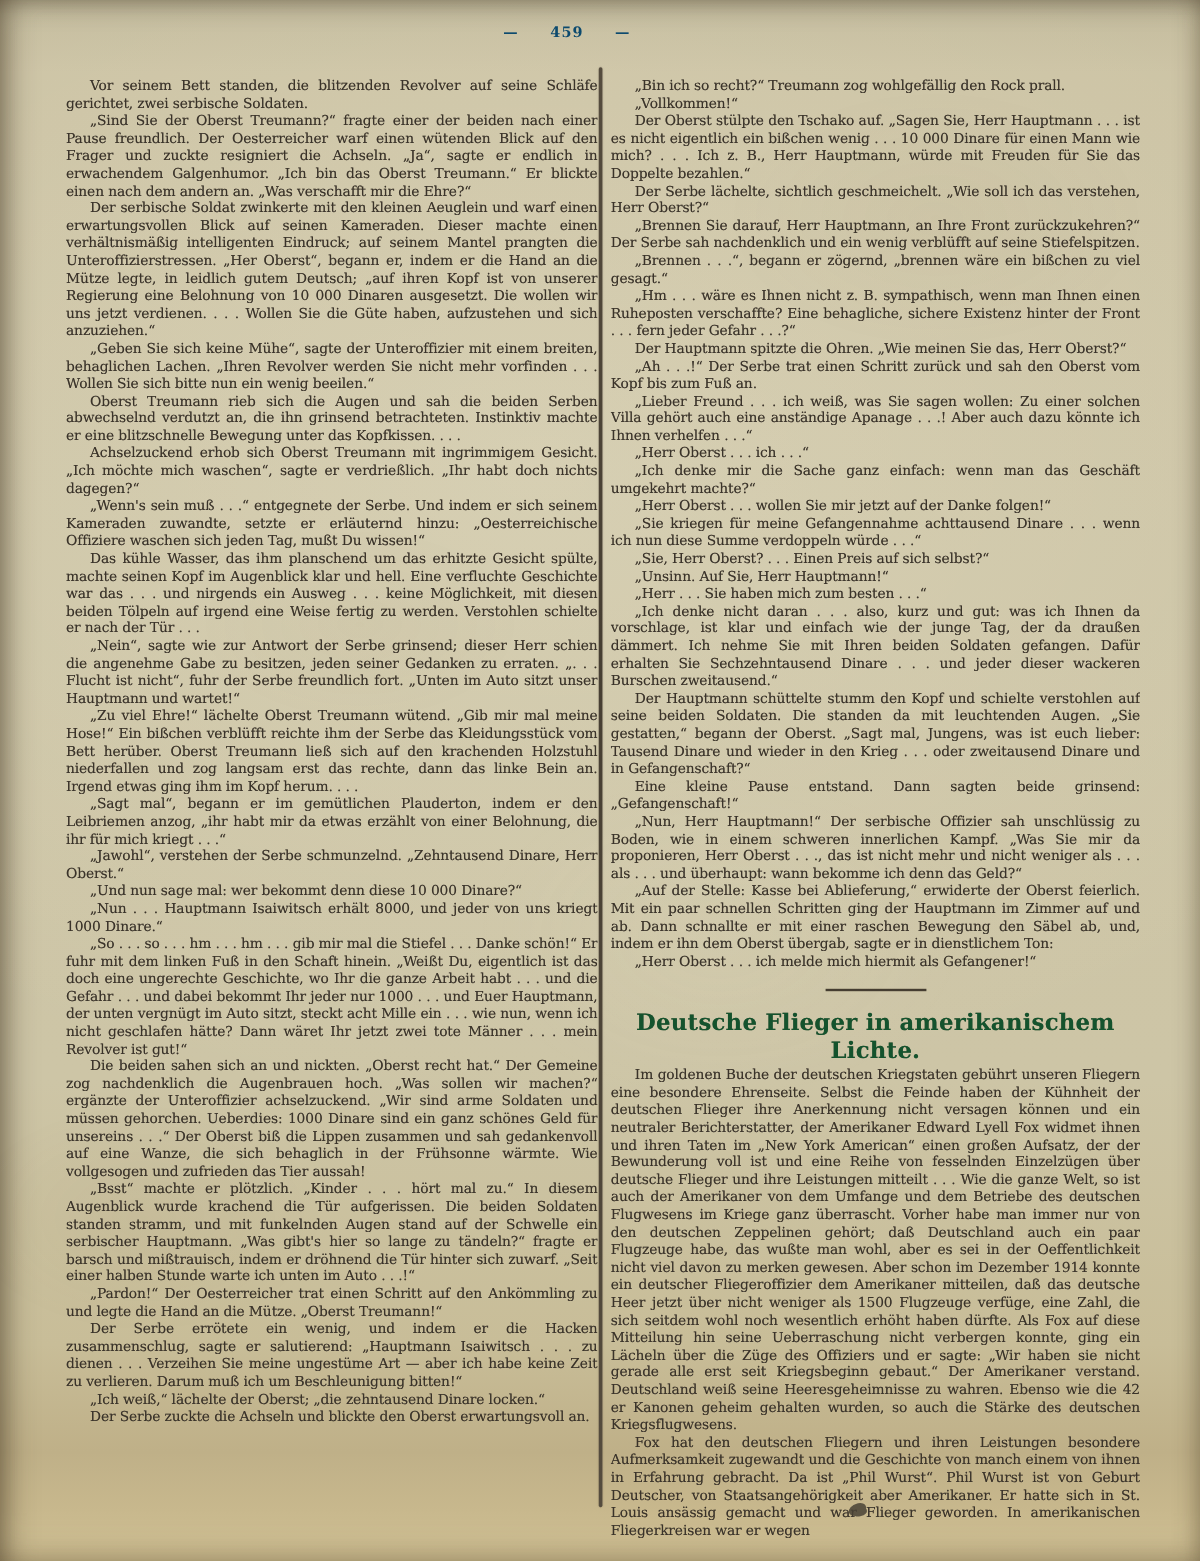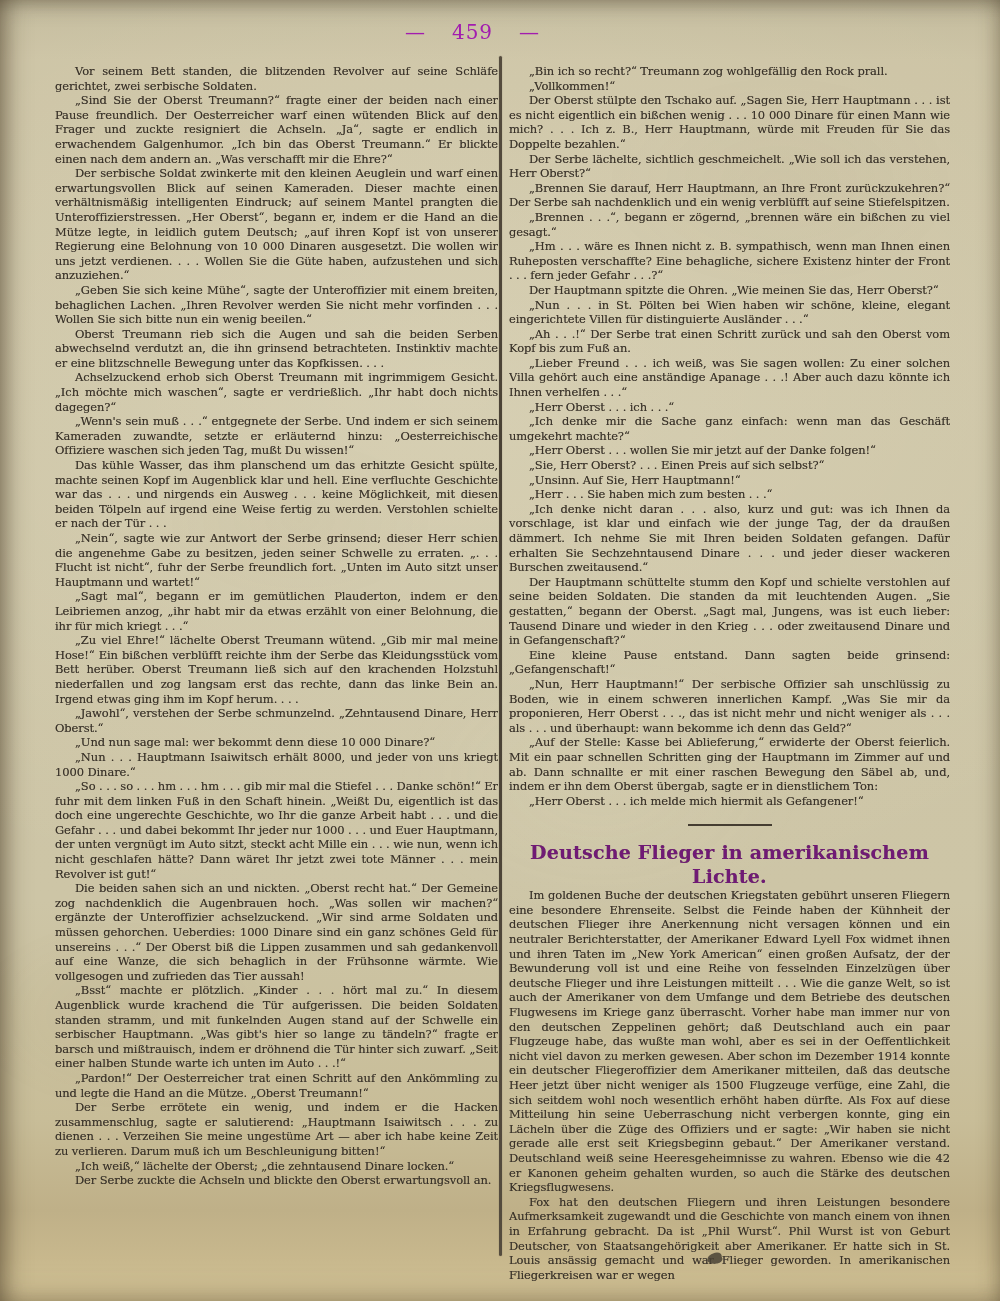--- a/index.html
+++ b/index.html
@@ -26,21 +26,21 @@
   .paper::after{ 
     content:"";position:absolute;inset:0;opacity:.5;
     background:
       radial-gradient(220px 140px at 12% 78%, rgba(120,100,60,0.10), rgba(0,0,0,0) 70%),
       radial-gradient(260px 160px at 78% 14%, rgba(120,100,60,0.08), rgba(0,0,0,0) 70%),
       radial-gradient(300px 200px at 60% 60%, rgba(255,250,230,0.10), rgba(0,0,0,0) 70%),
       radial-gradient(200px 120px at 30% 40%, rgba(120,100,60,0.07), rgba(0,0,0,0) 70%);
   }
   .page-number-line{
     position:absolute;top:20px;left:0;width:945px;text-align:center;
-    color:#a21caf;font-size:20px;font-weight:normal;letter-spacing:1px;
+    color:#0c4a6e;font-size:12px;font-weight:bold;letter-spacing:1px;
   }
   .page-number-line .dash{margin:0 26px;}
   .col{
     position:absolute;top:64px;height:1225px;overflow:hidden;
     color:#3a332a;font-size:11.5px;line-height:14.6px;
     text-align:justify;letter-spacing:-0.1px;
     text-shadow:0 0 0.5px rgba(58,51,42,0.55);
   }
   .col-left{left:55px;width:443px;}
   .col-right{left:509px;width:441px;}
@@ -49,21 +49,21 @@
     position:absolute;left:499px;top:56px;width:3px;height:1200px;
     background:linear-gradient(180deg,#554c3e,#463e32 40%,#554c3e);
     border-radius:2px;box-shadow:0 0 1px rgba(60,50,40,.6);
   }
   .section-divider{
     width:84px;height:2px;background:#453d31;margin:16px auto 14px auto;
   }
   .article-title{
     text-align:center;font-weight:bold;font-size:19px;line-height:24px;
     letter-spacing:0.2px;margin:0 0 8px 0;text-indent:0 !important;
-    color:#701a75;
+    color:#14532d;
   }
   .ink-blot{
     position:absolute;left:707px;top:1253px;width:15px;height:10px;
     background:#4a4336;border-radius:60% 40% 55% 45%;
     transform:rotate(-14deg);opacity:.85;
     box-shadow:2px 3px 0 -2px #4a4336;
   }
 </style>
 </head>
 <body>
@@ -76,23 +76,23 @@
 
 <div class="col col-left">
     <p>Vor seinem Bett standen, die blitzenden Revolver auf seine Schläfe gerichtet, zwei serbische Soldaten.</p>
     <p>„Sind Sie der Oberst Treumann?“ fragte einer der beiden nach einer Pause freundlich. Der Oesterreicher warf einen wütenden Blick auf den Frager und zuckte resigniert die Achseln. „Ja“, sagte er endlich in erwachendem Galgenhumor. „Ich bin das Oberst Treumann.“ Er blickte einen nach dem andern an. „Was verschafft mir die Ehre?“</p>
     <p>Der serbische Soldat zwinkerte mit den kleinen Aeuglein und warf einen erwartungsvollen Blick auf seinen Kameraden. Dieser machte einen verhältnismäßig intelligenten Eindruck; auf seinem Mantel prangten die Unteroffizierstressen. „Her Oberst“, begann er, indem er die Hand an die Mütze legte, in leidlich gutem Deutsch; „auf ihren Kopf ist von unserer Regierung eine Belohnung von 10 000 Dinaren ausgesetzt. Die wollen wir uns jetzt verdienen. . . . Wollen Sie die Güte haben, aufzustehen und sich anzuziehen.“</p>
     <p>„Geben Sie sich keine Mühe“, sagte der Unteroffizier mit einem breiten, behaglichen Lachen. „Ihren Revolver werden Sie nicht mehr vorfinden . . . Wollen Sie sich bitte nun ein wenig beeilen.“</p>
     <p>Oberst Treumann rieb sich die Augen und sah die beiden Serben abwechselnd verdutzt an, die ihn grinsend betrachteten. Instinktiv machte er eine blitzschnelle Bewegung unter das Kopfkissen. . . .</p>
     <p>Achselzuckend erhob sich Oberst Treumann mit ingrimmigem Gesicht. „Ich möchte mich waschen“, sagte er verdrießlich. „Ihr habt doch nichts dagegen?“</p>
     <p>„Wenn's sein muß . . .“ entgegnete der Serbe. Und indem er sich seinem Kameraden zuwandte, setzte er erläuternd hinzu: „Oesterreichische Offiziere waschen sich jeden Tag, mußt Du wissen!“</p>
     <p>Das kühle Wasser, das ihm planschend um das erhitzte Gesicht spülte, machte seinen Kopf im Augenblick klar und hell. Eine verfluchte Geschichte war das . . . und nirgends ein Ausweg . . . keine Möglichkeit, mit diesen beiden Tölpeln auf irgend eine Weise fertig zu werden. Verstohlen schielte er nach der Tür . . .</p>
-    <p>„Nein“, sagte wie zur Antwort der Serbe grinsend; dieser Herr schien die angenehme Gabe zu besitzen, jeden seiner Schwelle zu erraten. „. . . Flucht ist nicht“, fuhr der Serbe freundlich fort. „Unten im Auto sitzt unser Hauptmann und wartet!“</p>
+    <p>„Nein“, sagte wie zur Antwort der Serbe grinsend; dieser Herr schien die angenehme Gabe zu besitzen, jeden seiner Gedanken zu erraten. „. . . Flucht ist nicht“, fuhr der Serbe freundlich fort. „Unten im Auto sitzt unser Hauptmann und wartet!“</p>
+    <p>„Zu viel Ehre!“ lächelte Oberst Treumann wütend. „Gib mir mal meine Hose!“ Ein bißchen verblüfft reichte ihm der Serbe das Kleidungsstück vom Bett herüber. Oberst Treumann ließ sich auf den krachenden Holzstuhl niederfallen und zog langsam erst das rechte, dann das linke Bein an. Irgend etwas ging ihm im Kopf herum. . . .</p>
     <p>„Sagt mal“, begann er im gemütlichen Plauderton, indem er den Leibriemen anzog, „ihr habt mir da etwas erzählt von einer Belohnung, die ihr für mich kriegt . . .“</p>
-    <p>„Zu viel Ehre!“ lächelte Oberst Treumann wütend. „Gib mir mal meine Hose!“ Ein bißchen verblüfft reichte ihm der Serbe das Kleidungsstück vom Bett herüber. Oberst Treumann ließ sich auf den krachenden Holzstuhl niederfallen und zog langsam erst das rechte, dann das linke Bein an. Irgend etwas ging ihm im Kopf herum. . . .</p>
     <p>„Jawohl“, verstehen der Serbe schmunzelnd. „Zehntausend Dinare, Herr Oberst.“</p>
     <p>„Und nun sage mal: wer bekommt denn diese 10 000 Dinare?“</p>
     <p>„Nun . . . Hauptmann Isaiwitsch erhält 8000, und jeder von uns kriegt 1000 Dinare.“</p>
     <p>„So . . . so . . . hm . . . hm . . . gib mir mal die Stiefel . . . Danke schön!“ Er fuhr mit dem linken Fuß in den Schaft hinein. „Weißt Du, eigentlich ist das doch eine ungerechte Geschichte, wo Ihr die ganze Arbeit habt . . . und die Gefahr . . . und dabei bekommt Ihr jeder nur 1000 . . . und Euer Hauptmann, der unten vergnügt im Auto sitzt, steckt acht Mille ein . . . wie nun, wenn ich nicht geschlafen hätte? Dann wäret Ihr jetzt zwei tote Männer . . . mein Revolver ist gut!“</p>
     <p>Die beiden sahen sich an und nickten. „Oberst recht hat.“ Der Gemeine zog nachdenklich die Augenbrauen hoch. „Was sollen wir machen?“ ergänzte der Unteroffizier achselzuckend. „Wir sind arme Soldaten und müssen gehorchen. Ueberdies: 1000 Dinare sind ein ganz schönes Geld für unsereins . . .“ Der Oberst biß die Lippen zusammen und sah gedankenvoll auf eine Wanze, die sich behaglich in der Frühsonne wärmte. Wie vollgesogen und zufrieden das Tier aussah!</p>
     <p>„Bsst“ machte er plötzlich. „Kinder . . . hört mal zu.“ In diesem Augenblick wurde krachend die Tür aufgerissen. Die beiden Soldaten standen stramm, und mit funkelnden Augen stand auf der Schwelle ein serbischer Hauptmann. „Was gibt's hier so lange zu tändeln?“ fragte er barsch und mißtrauisch, indem er dröhnend die Tür hinter sich zuwarf. „Seit einer halben Stunde warte ich unten im Auto . . .!“</p>
     <p>„Pardon!“ Der Oesterreicher trat einen Schritt auf den Ankömmling zu und legte die Hand an die Mütze. „Oberst Treumann!“</p>
     <p>Der Serbe errötete ein wenig, und indem er die Hacken zusammenschlug, sagte er salutierend: „Hauptmann Isaiwitsch . . . zu dienen . . . Verzeihen Sie meine ungestüme Art — aber ich habe keine Zeit zu verlieren. Darum muß ich um Beschleunigung bitten!“</p>
     <p>„Ich weiß,“ lächelte der Oberst; „die zehntausend Dinare locken.“</p>
     <p>Der Serbe zuckte die Achseln und blickte den Oberst erwartungsvoll an.</p>
@@ -103,26 +103,26 @@
 <div class="col col-right">
   <div>
       <p>„Bin ich so recht?“ Treumann zog wohlgefällig den Rock prall.</p>
       <p>„Vollkommen!“</p>
       <p>Der Oberst stülpte den Tschako auf. „Sagen Sie, Herr Hauptmann . . . ist es nicht eigentlich ein bißchen wenig . . . 10 000 Dinare für einen Mann wie mich? . . . Ich z. B., Herr Hauptmann, würde mit Freuden für Sie das Doppelte bezahlen.“</p>
       <p>Der Serbe lächelte, sichtlich geschmeichelt. „Wie soll ich das verstehen, Herr Oberst?“</p>
       <p>„Brennen Sie darauf, Herr Hauptmann, an Ihre Front zurückzukehren?“ Der Serbe sah nachdenklich und ein wenig verblüfft auf seine Stiefelspitzen.</p>
       <p>„Brennen . . .“, begann er zögernd, „brennen wäre ein bißchen zu viel gesagt.“</p>
       <p>„Hm . . . wäre es Ihnen nicht z. B. sympathisch, wenn man Ihnen einen Ruheposten verschaffte? Eine behagliche, sichere Existenz hinter der Front . . . fern jeder Gefahr . . .?“</p>
       <p>Der Hauptmann spitzte die Ohren. „Wie meinen Sie das, Herr Oberst?“</p>
-      <p>„Nun . . . in St. Pölten bei Wien haben wir schöne, kleine, elegant eingerichtete Villen für distinguierte Ausländer . . .“</p>
       <p>„Ah . . .!“ Der Serbe trat einen Schritt zurück und sah den Oberst vom Kopf bis zum Fuß an.</p>
       <p>„Lieber Freund . . . ich weiß, was Sie sagen wollen: Zu einer solchen Villa gehört auch eine anständige Apanage . . .! Aber auch dazu könnte ich Ihnen verhelfen . . .“</p>
       <p>„Herr Oberst . . . ich . . .“</p>
       <p>„Ich denke mir die Sache ganz einfach: wenn man das Geschäft umgekehrt machte?“</p>
       <p>„Herr Oberst . . . wollen Sie mir jetzt auf der Danke folgen!“</p>
+      <p>„Sie kriegen für meine Gefangennahme achttausend Dinare . . . wenn ich nun diese Summe verdoppeln würde . . .“</p>
       <p>„Sie, Herr Oberst? . . . Einen Preis auf sich selbst?“</p>
       <p>„Unsinn. Auf Sie, Herr Hauptmann!“</p>
       <p>„Herr . . . Sie haben mich zum besten . . .“</p>
       <p>„Ich denke nicht daran . . . also, kurz und gut: was ich Ihnen da vorschlage, ist klar und einfach wie der junge Tag, der da draußen dämmert. Ich nehme Sie mit Ihren beiden Soldaten gefangen. Dafür erhalten Sie Sechzehntausend Dinare . . . und jeder dieser wackeren Burschen zweitausend.“</p>
       <p>Der Hauptmann schüttelte stumm den Kopf und schielte verstohlen auf seine beiden Soldaten. Die standen da mit leuchtenden Augen. „Sie gestatten,“ begann der Oberst. „Sagt mal, Jungens, was ist euch lieber: Tausend Dinare und wieder in den Krieg . . . oder zweitausend Dinare und in Gefangenschaft?“</p>
       <p>Eine kleine Pause entstand. Dann sagten beide grinsend: „Gefangenschaft!“</p>
       <p>„Nun, Herr Hauptmann!“ Der serbische Offizier sah unschlüssig zu Boden, wie in einem schweren innerlichen Kampf. „Was Sie mir da proponieren, Herr Oberst . . ., das ist nicht mehr und nicht weniger als . . . als . . . und überhaupt: wann bekomme ich denn das Geld?“</p>
       <p>„Auf der Stelle: Kasse bei Ablieferung,“ erwiderte der Oberst feierlich. Mit ein paar schnellen Schritten ging der Hauptmann im Zimmer auf und ab. Dann schnallte er mit einer raschen Bewegung den Säbel ab, und, indem er ihn dem Oberst übergab, sagte er in dienstlichem Ton:</p>
       <p>„Herr Oberst . . . ich melde mich hiermit als Gefangener!“</p>
     </div>

